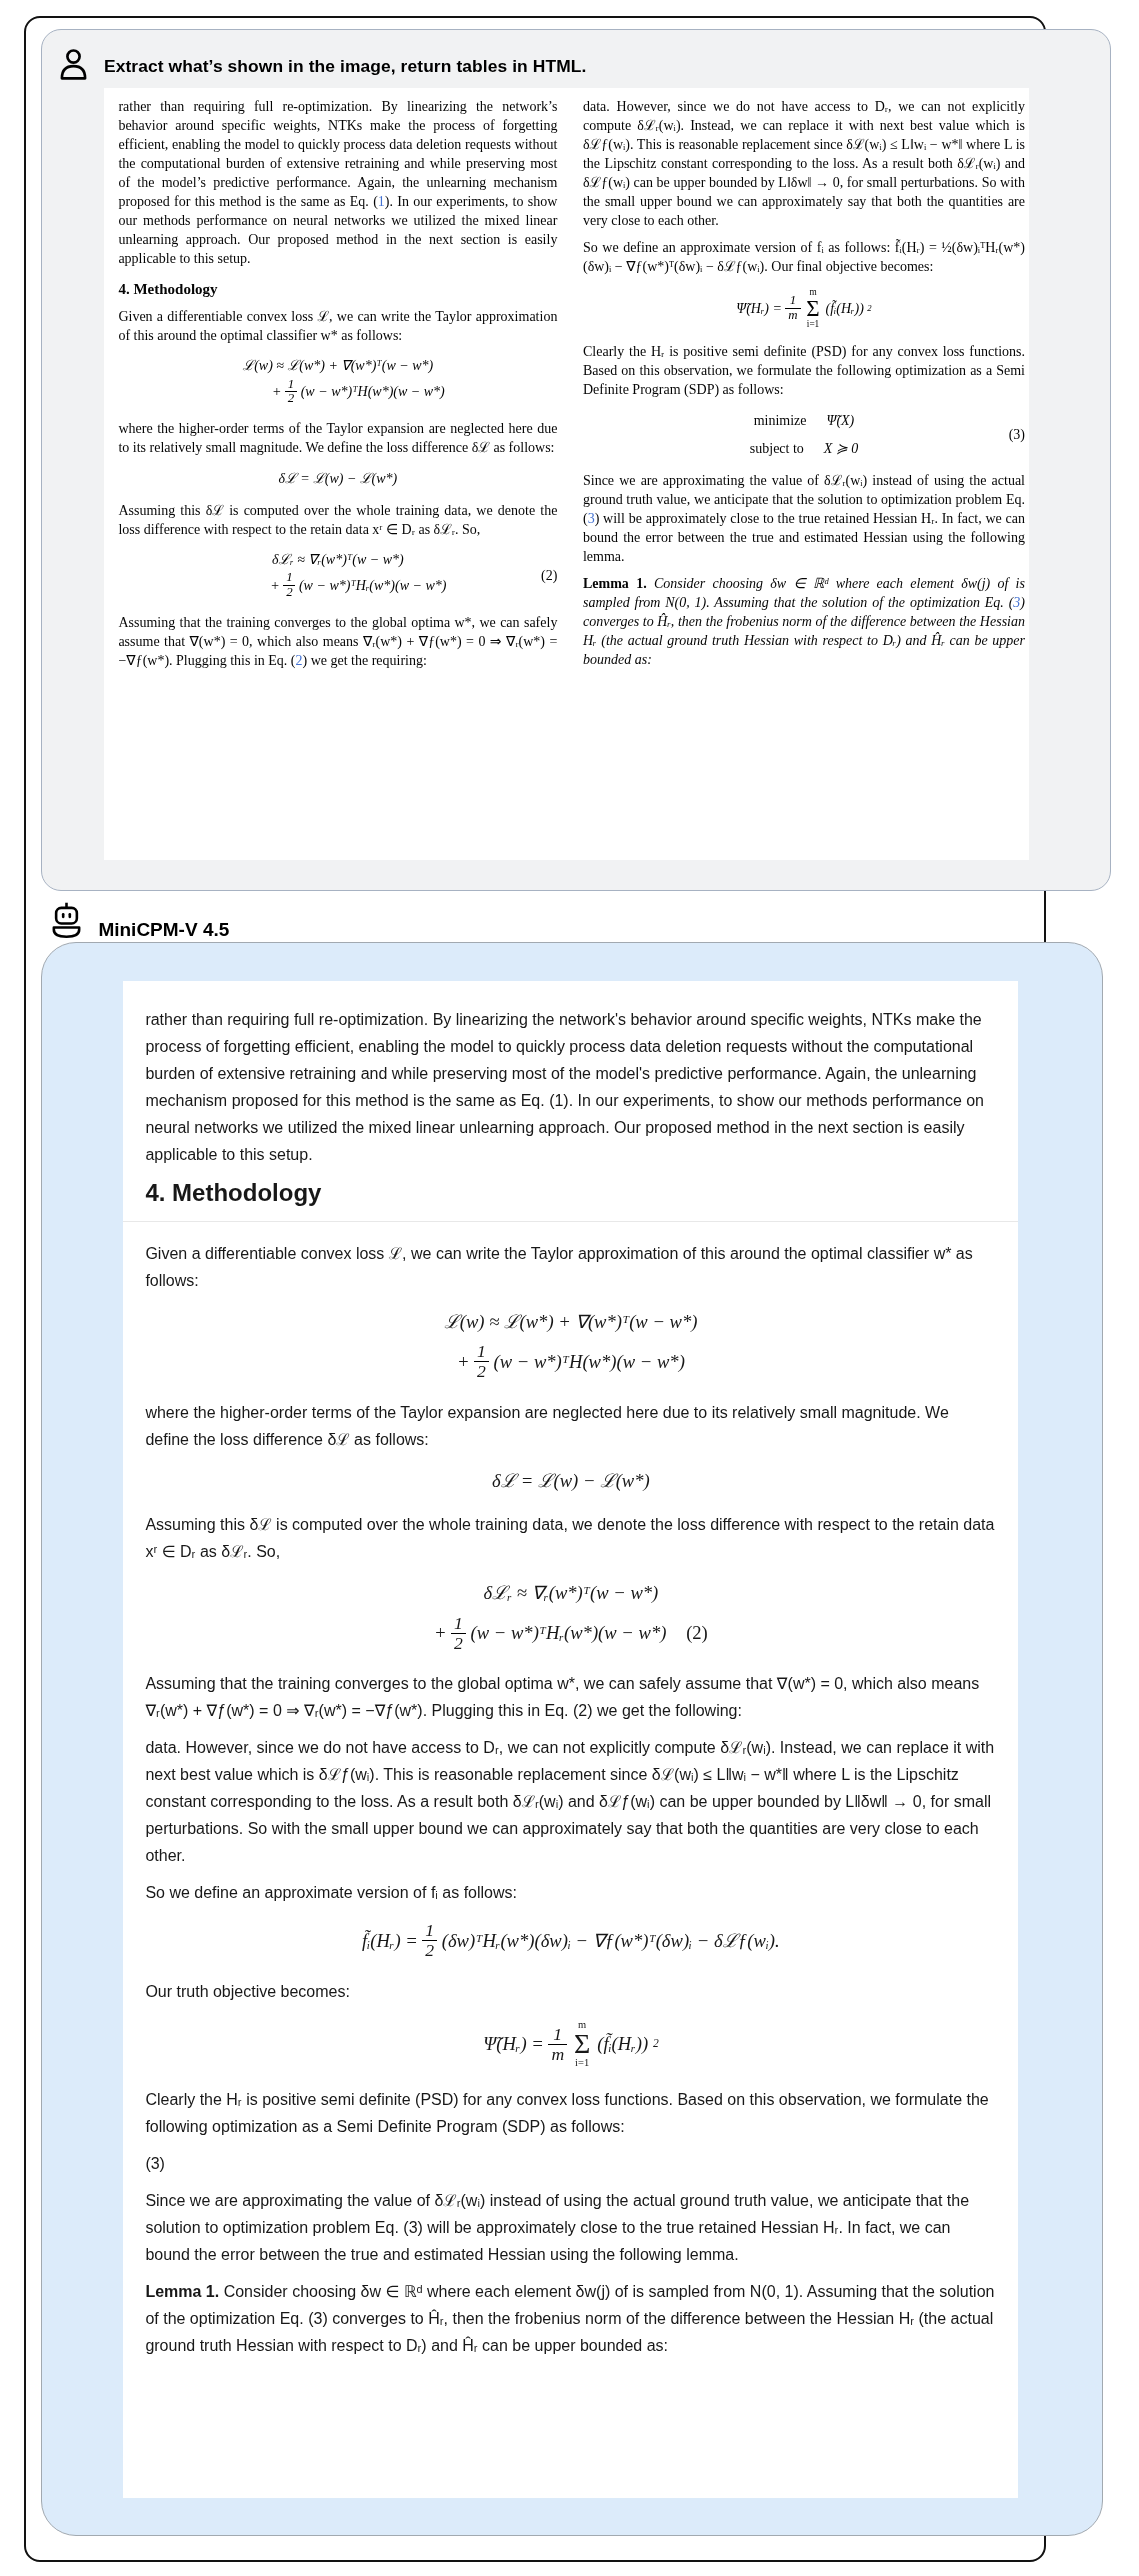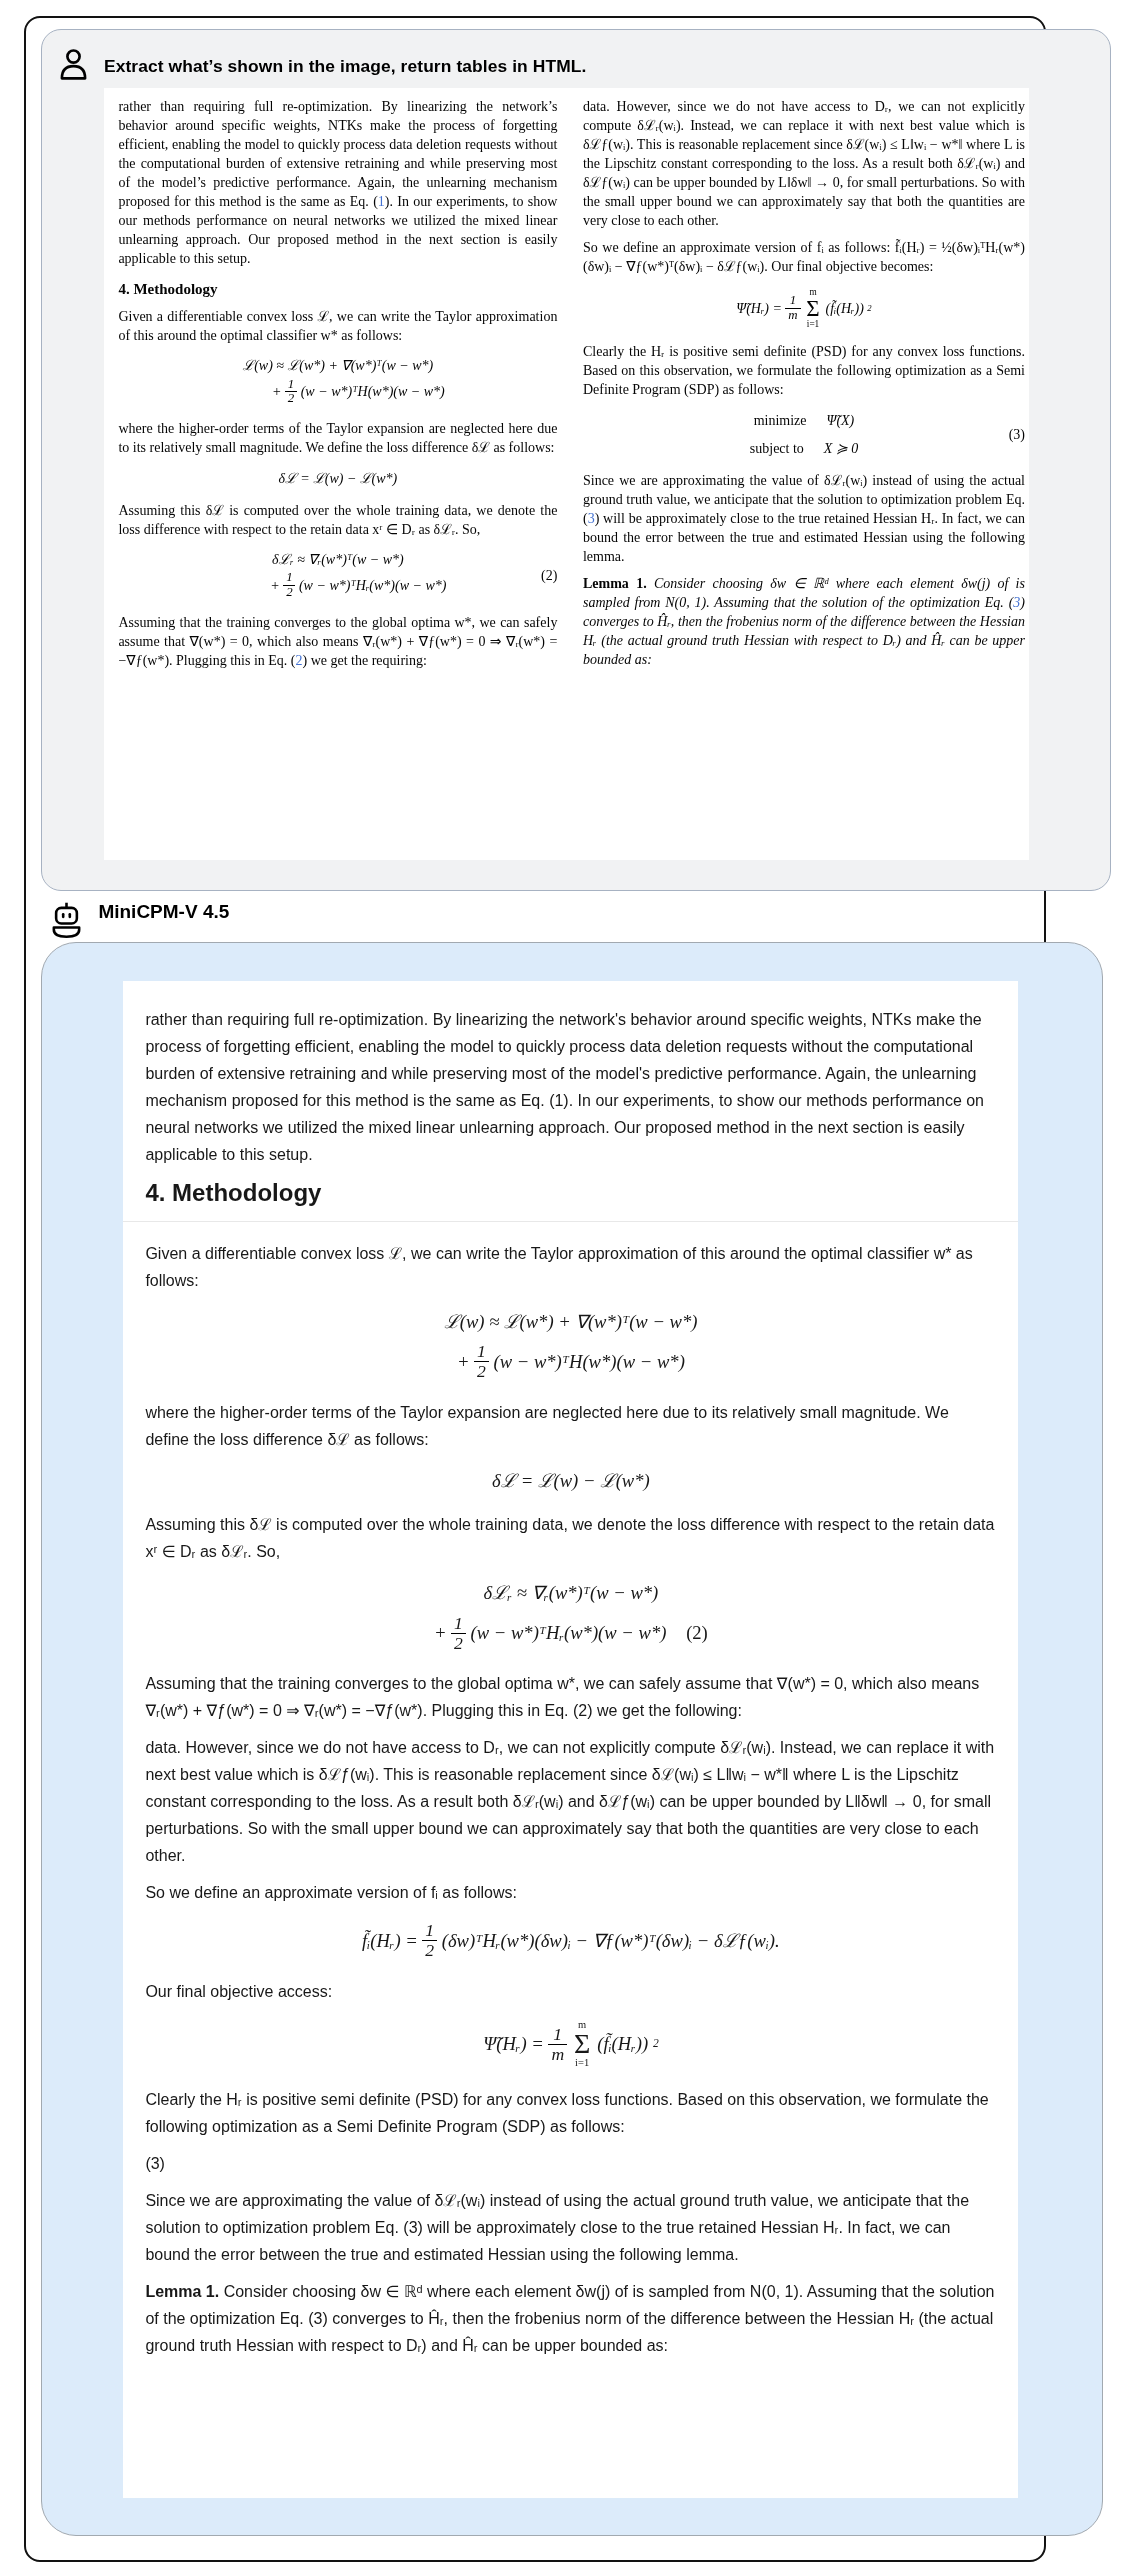--- a/index.html
+++ b/index.html
@@ -34,21 +34,21 @@
   .sum .st,.sum .sb{font-size:9.3px;font-style:normal;}
   .sum .sg{font-size:23px;font-style:normal;}
   .sdp{display:flex;flex-direction:column;align-items:center;gap:9.3px;}
   .sdp-row{display:flex;gap:20px;}
   .rm{font-style:normal;}
   .link{color:#4472d2;}
   .lemma{font-style:italic;}
   .lemma b{font-style:normal;font-weight:700;}
 
   
-  .asst-head{position:absolute;left:23px;top:883px;display:flex;align-items:flex-start;gap:14px;}
+  .asst-head{position:absolute;left:23px;top:883px;display:flex;align-items:flex-end;gap:14px;}
   .asst-head .model{font-size:19px;font-weight:700;}
   .asst-box{position:absolute;left:15px;top:924px;width:1062px;height:1594px;
             background:#dcebfa;border:1.2px solid #a2a9b0;border-radius:35px;box-sizing:border-box;}
   .answer{position:absolute;left:81px;top:38px;width:895px;height:1517px;background:#ffffff;
           box-sizing:border-box;padding:25.6px 22px 17.4px 22px;overflow:hidden;
           font-size:16px;line-height:27px;color:#181818;}
   .answer p{margin:0 0 10px 0;}
   .answer .ah{font-size:24px;font-weight:700;line-height:29px;margin:5.8px 0 0 0;}
   .divider{border:none;border-top:1.7px solid #e8e8e8;margin:14px -22px 17.4px -22px;}
   .eqd{position:relative;text-align:center;font-family:"Liberation Serif", serif;font-style:italic;
@@ -231,21 +231,21 @@
         <span class="eq-flex">
           <span>f̃ᵢ(Hᵣ) =</span>
           <span class="frac">
             <span class="fn">1</span>
             <span class="fd">2</span>
           </span>
           <span>(δw)ᵀHᵣ(w*)(δw)ᵢ − ∇ƒ(w*)ᵀ(δw)ᵢ − δℒƒ(wᵢ).</span>
         </span>
       </div>
 
-      <p>Our final objective access:</p>
+      <p>Our truth objective becomes:</p>
 
       <div class="eqd">
         <span class="eq-flex">
           <span>Ψ̃(Hᵣ) =</span>
           <span class="frac">
             <span class="fn">1</span>
             <span class="fd">m</span>
           </span>
           <span class="sum">
             <span class="st">m</span>

